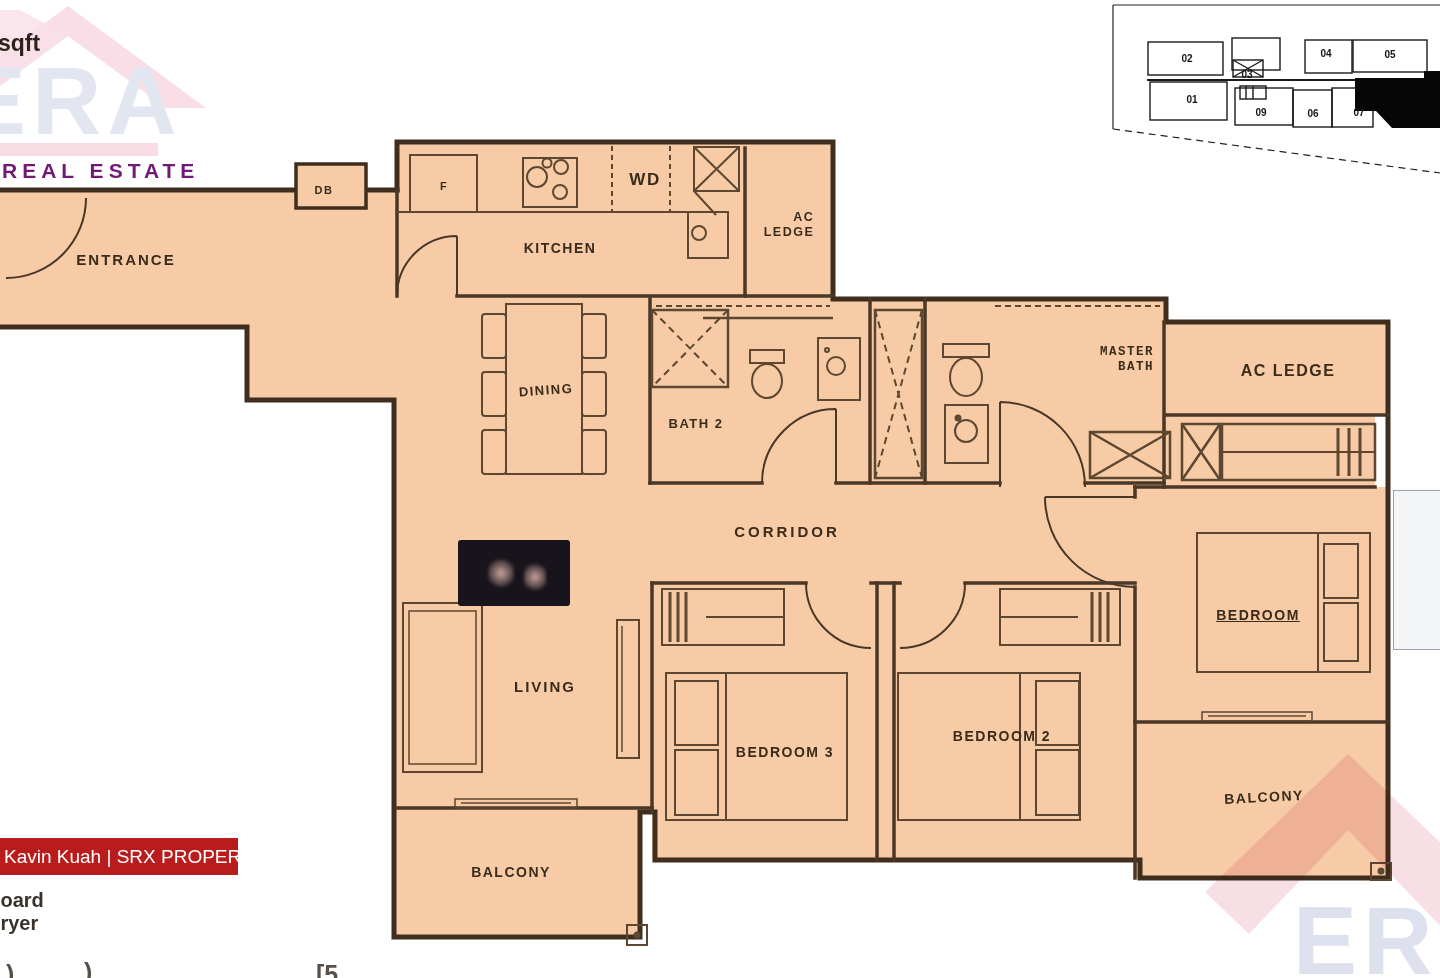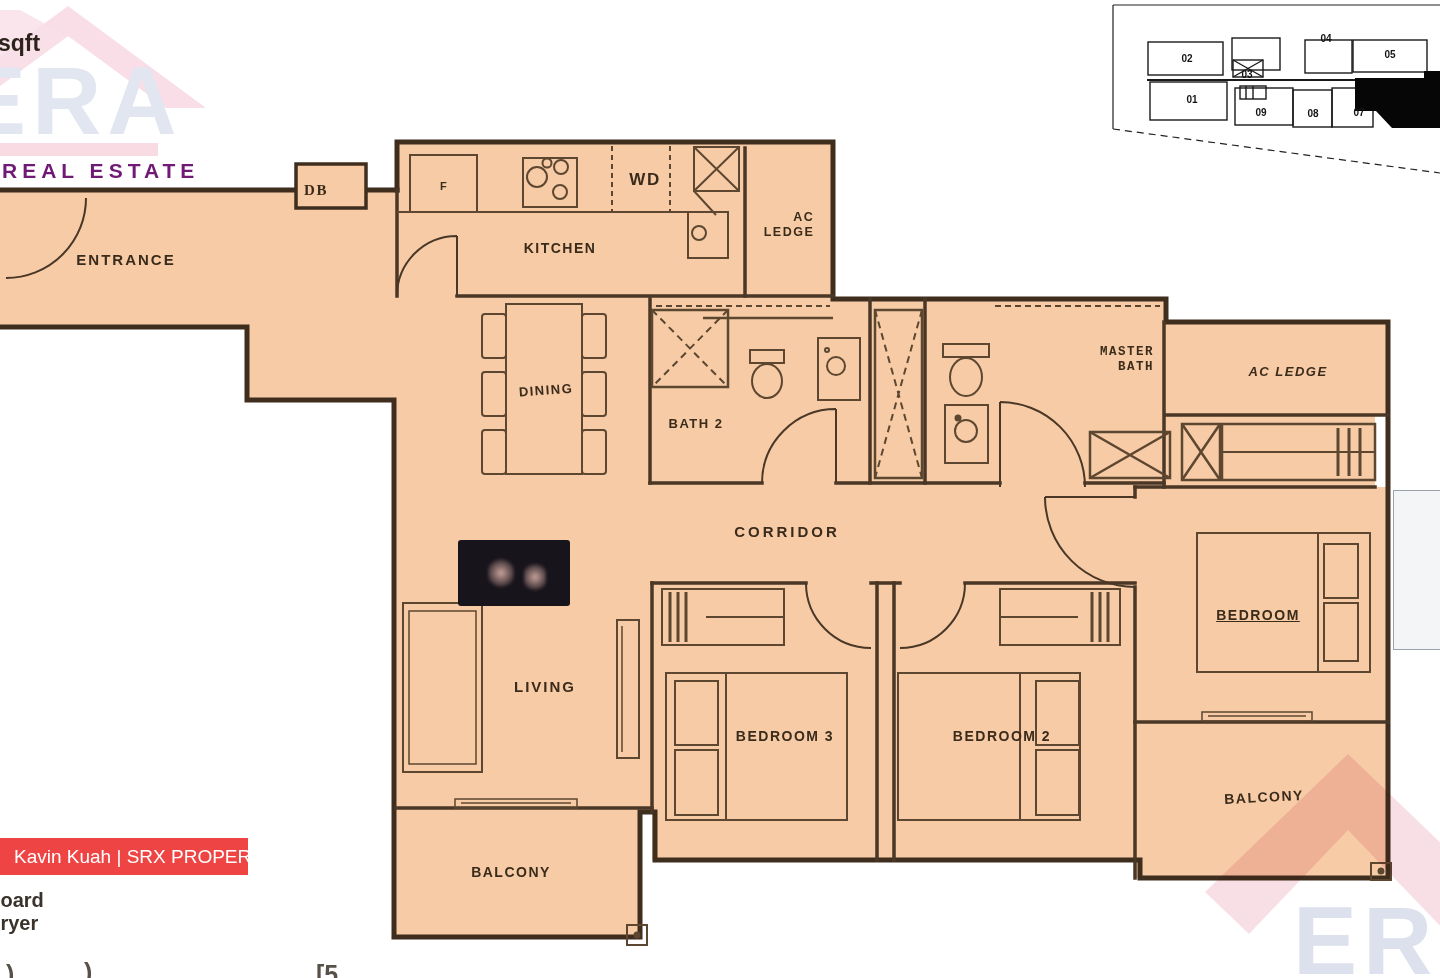--- a/index.html
+++ b/index.html
@@ -5,22 +5,22 @@
   html,body{margin:0;padding:0;background:#fff;}
   #canvas{position:relative;width:1440px;height:978px;overflow:hidden;background:#ffffff;
           font-family:"Liberation Sans",sans-serif;}
   .lbl{position:absolute;transform:translate(-50%,-50%);font-weight:700;font-size:13px;
        color:#3a2b1b;letter-spacing:1.5px;white-space:nowrap;}
   .lbl.two{text-align:right;line-height:1.2;}
   .kp{position:absolute;transform:translate(-50%,-50%);font-weight:600;font-size:10px;
       color:#141414;letter-spacing:0;}
   .wm-era-text{position:absolute;font-weight:800;color:#e2e6f1;letter-spacing:6px;
       font-family:"Liberation Sans",sans-serif;}
-  #agent-badge{position:absolute;left:0;top:838px;width:234px;height:37px;background:#ef4444;
-      color:#ffffff;font-size:19px;line-height:37px;padding-left:14px;white-space:nowrap;}
+  #agent-badge{position:absolute;left:0;top:838px;width:234px;height:37px;background:#b91c1c;
+      color:#ffffff;font-size:19px;line-height:37px;padding-left:4px;white-space:nowrap;}
   .legend-line{position:absolute;font-weight:700;font-size:20px;color:#3a332b;}
   .edge-frag{position:absolute;font-weight:700;font-size:25px;color:#3a332b;opacity:.85;}
   #stamp{position:absolute;left:458px;top:540px;width:112px;height:66px;background:#18141b;
       border-radius:3px;}
   .stamp-glyph{position:absolute;width:26px;height:30px;border-radius:6px;filter:blur(1.5px);
       background:radial-gradient(circle,rgba(233,188,178,.85) 0%,rgba(233,188,178,.25) 60%,transparent 75%);}
   #gray-overlay{position:absolute;left:1393px;top:490px;width:46px;height:158px;
       border:1px solid #9aa3ad;background:rgba(233,236,240,.55);}
   #era-bottom-group{mix-blend-mode:multiply;}
 </style>
@@ -223,39 +223,39 @@
   <div class="lbl" style="left:546px;top:390px;transform:translate(-50%,-50%) rotate(-4deg);">DINING</div>
   <div class="lbl" style="left:696px;top:423px;">BATH 2</div>
   <div class="lbl two" style="left:1127px;top:360px;font-size:12.5px;font-family:Liberation Mono, monospace;">
     <div>MASTER</div>
     <div>BATH</div>
   </div>
   <div class="lbl two" style="left:789px;top:225px;font-size:12.5px;">
     <div>AC</div>
     <div>LEDGE</div>
   </div>
-  <div class="lbl" style="left:1288px;top:371px;font-size:13px;font-style:italic;">AC LEDGE</div>
+  <div class="lbl" style="left:1288px;top:371px;font-size:16px;">AC LEDGE</div>
   <div class="lbl" style="left:787px;top:531px;font-size:15px;letter-spacing:3px;">CORRIDOR</div>
   <div class="lbl" style="left:545px;top:686px;font-size:15px;letter-spacing:2px;">LIVING</div>
-  <div class="lbl" style="left:785px;top:736px;font-size:14px;">BEDROOM 3</div>
+  <div class="lbl" style="left:785px;top:752px;font-size:14px;">BEDROOM 3</div>
   <div class="lbl" style="left:1002px;top:736px;font-size:14px;">BEDROOM 2</div>
   <div class="lbl" style="left:1258px;top:615px;font-size:14px;text-decoration:underline;">BEDROOM</div>
   <div class="lbl" style="left:511px;top:872px;font-size:14px;">BALCONY</div>
   <div class="lbl" style="left:1264px;top:797px;font-size:14px;transform:translate(-50%,-50%) rotate(-3deg);">BALCONY</div>
-  <div class="lbl" style="left:316px;top:190px;font-size:15px;font-family:Liberation Serif, serif;">DB</div>
+  <div class="lbl" style="left:324px;top:190px;font-size:11px;">DB</div>
   <div class="lbl" style="left:444px;top:186px;font-size:11px;">F</div>
   <div class="lbl" style="left:645px;top:180px;font-size:17px;">WD</div>
 
   <div class="kp" style="left:1187px;top:58px;">02</div>
   <div class="kp" style="left:1247px;top:54px;margin-top:20px;">03</div>
-  <div class="kp" style="left:1326px;top:38px;">04</div>
+  <div class="kp" style="left:1326px;top:53px;">04</div>
   <div class="kp" style="left:1390px;top:54px;">05</div>
   <div class="kp" style="left:1192px;top:99px;">01</div>
   <div class="kp" style="left:1261px;top:112px;">09</div>
-  <div class="kp" style="left:1313px;top:113px;">08</div>
+  <div class="kp" style="left:1313px;top:113px;">06</div>
   <div class="kp" style="left:1359px;top:112px;">07</div>
 
   <div id="stamp">
     <div class="stamp-glyph" style="left:30px;top:18px;"></div>
     <div class="stamp-glyph" style="left:66px;top:22px;width:22px;"></div>
   </div>
 
   <div id="gray-overlay"></div>
 
   <div id="era-bottom-group">

